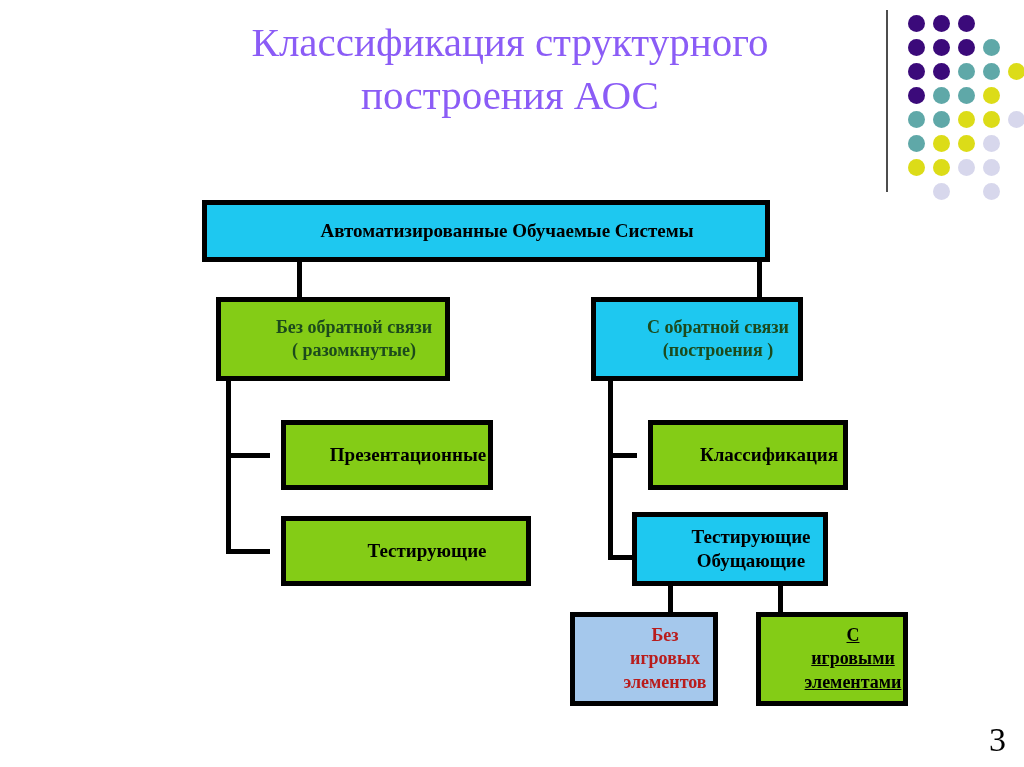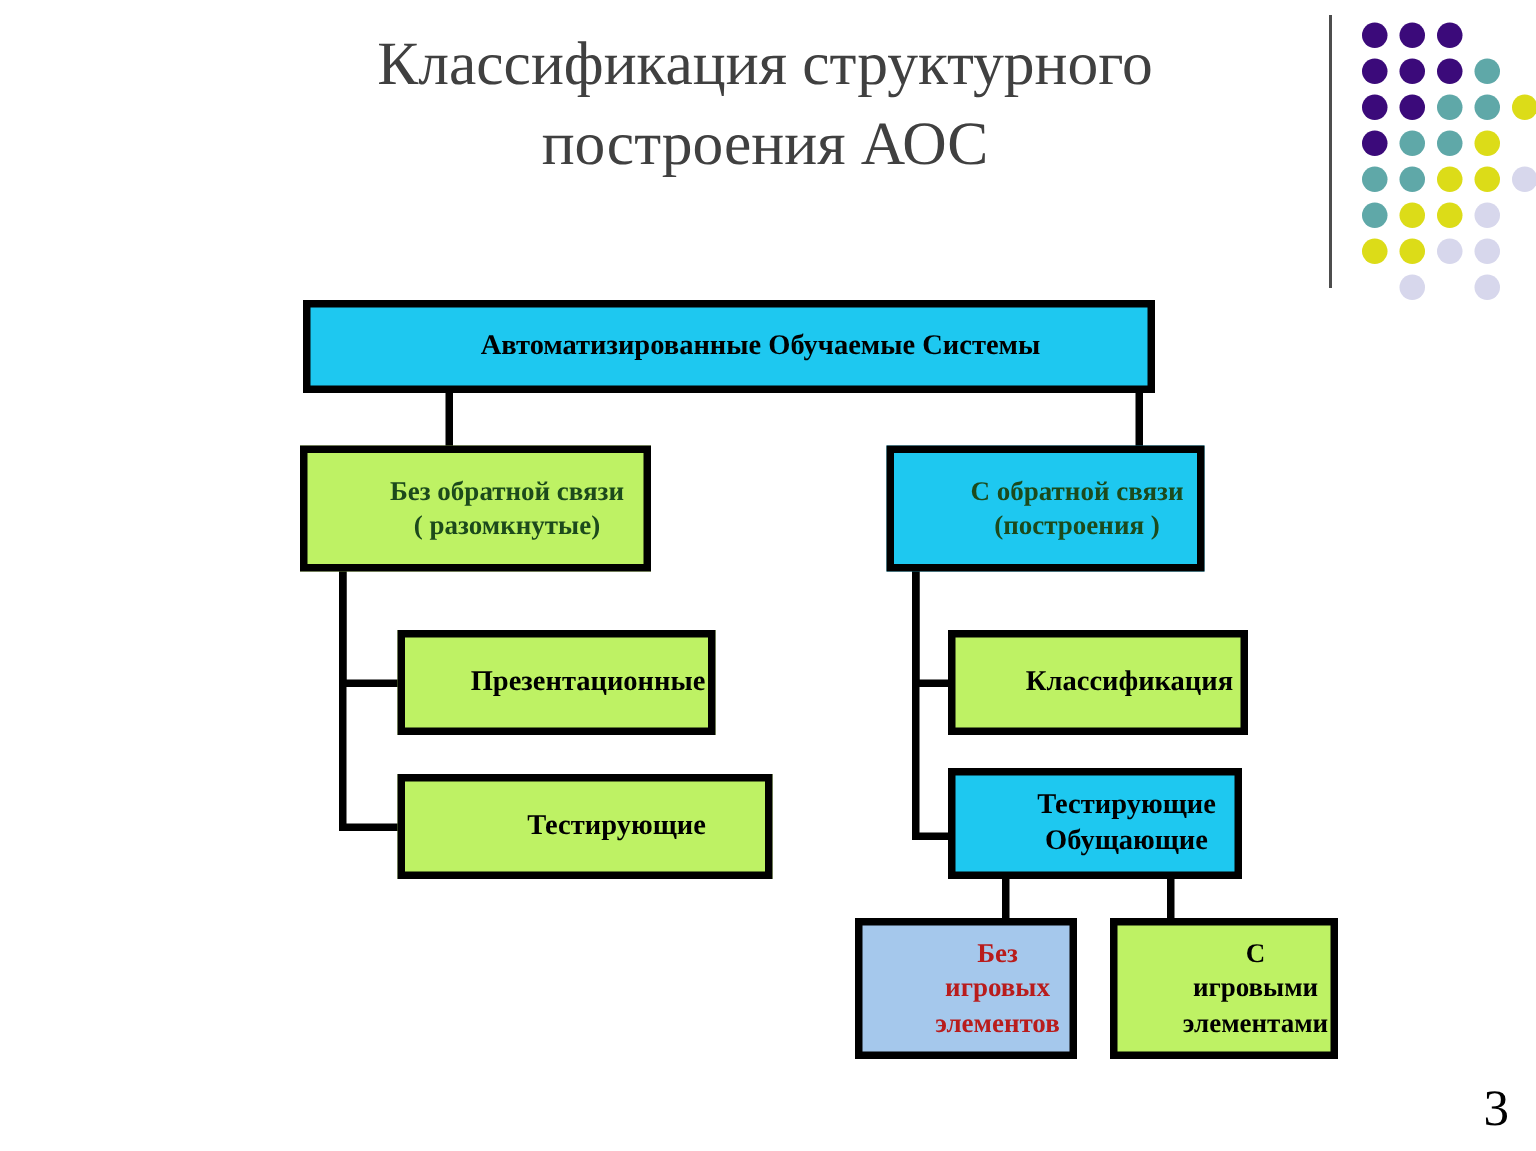--- a/index.html
+++ b/index.html
@@ -29,21 +29,21 @@
     display: flex;
     align-items: flex-start;
     justify-content: center;
     text-align: center;
   }
   #title-text {
     font-family: "Liberation Serif", "DejaVu Serif", serif;
     font-size: 41px;
     line-height: 1.30;
     font-weight: 400;
-    color: #404040;
+    color: #8b5cf6;
     letter-spacing: 0px;
     white-space: pre-line;
   }
 
   
   #dot-motif {
     position: absolute;
     left: 886px;
     top: 6px;
     width: 134px;
@@ -79,21 +79,21 @@
   .node .label {
     font-family: "Liberation Serif", "DejaVu Serif", serif;
     font-weight: bold;
     color: #000000;
     line-height: 1.28;
     white-space: pre-line;
     padding: 0 4px;
   }
 
   .fill-cyan  { background: #1EC8F0; }
-  .fill-white { background: #bef264; }
+  .fill-white { background: #84cc16; margin-left: 16px; }
   .fill-blue  { background: #A5C8EC; }
 
   
   .conn {
     position: absolute;
     background: #000000;
   }
 
   
   #page-number {
@@ -185,20 +185,20 @@
       </div>
       <div class="node fill-cyan" style="left: 632px; top: 512px; width: 196px; height: 74px;">
         <div class="label" style="font-size: 19px; color: rgb(0, 0, 0);">Тестирующие
 Обущающие</div>
       </div>
       <div class="node fill-blue" style="left: 570px; top: 612px; width: 148px; height: 94px;">
         <div class="label" style="font-size: 18px; color: #b91c1c;">Без игровых
 элементов</div>
       </div>
       <div class="node fill-white" style="left: 740px; top: 612px; width: 152px; height: 94px;">
-        <div class="label" style="font-size: 18px; color: rgb(0, 0, 0);">С игровыми
+        <div class="label" style="font-size: 18px; color: rgb(0, 0, 0); text-decoration: underline;">С игровыми
 элементами</div>
       </div>
     </div>
 
   <div id="page-number">3</div>
 
 </div>
 
 </body></html>

